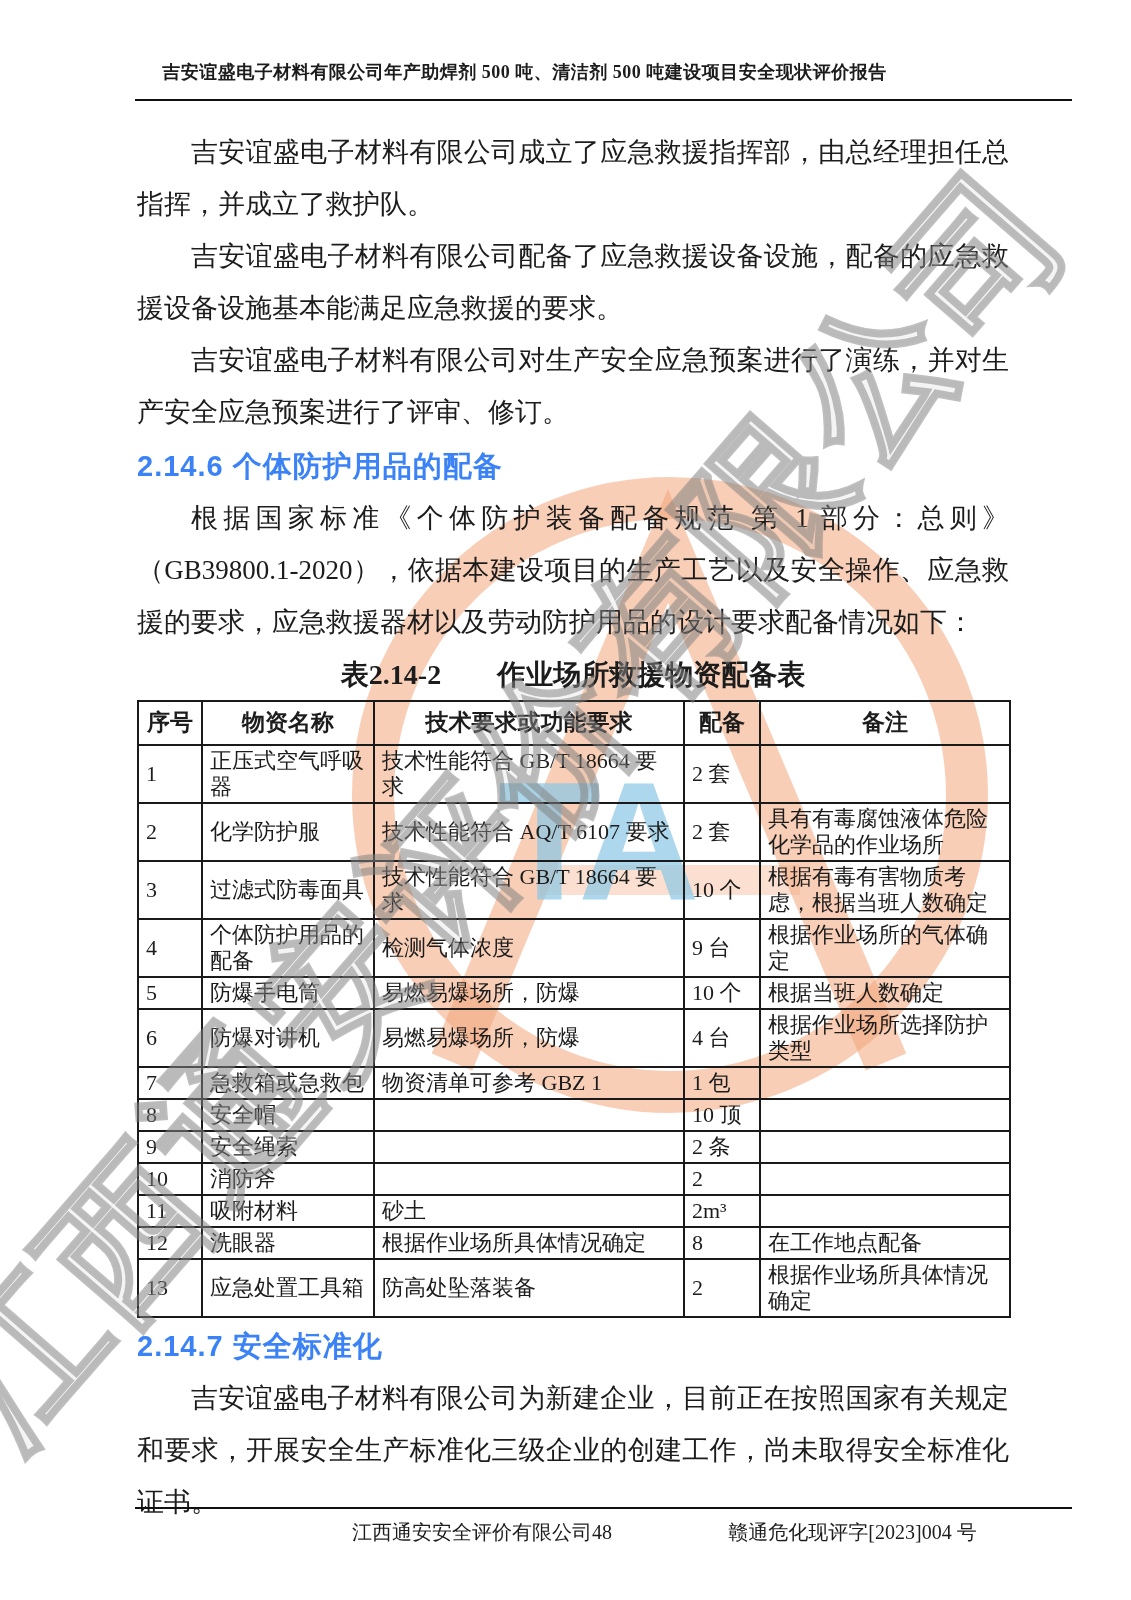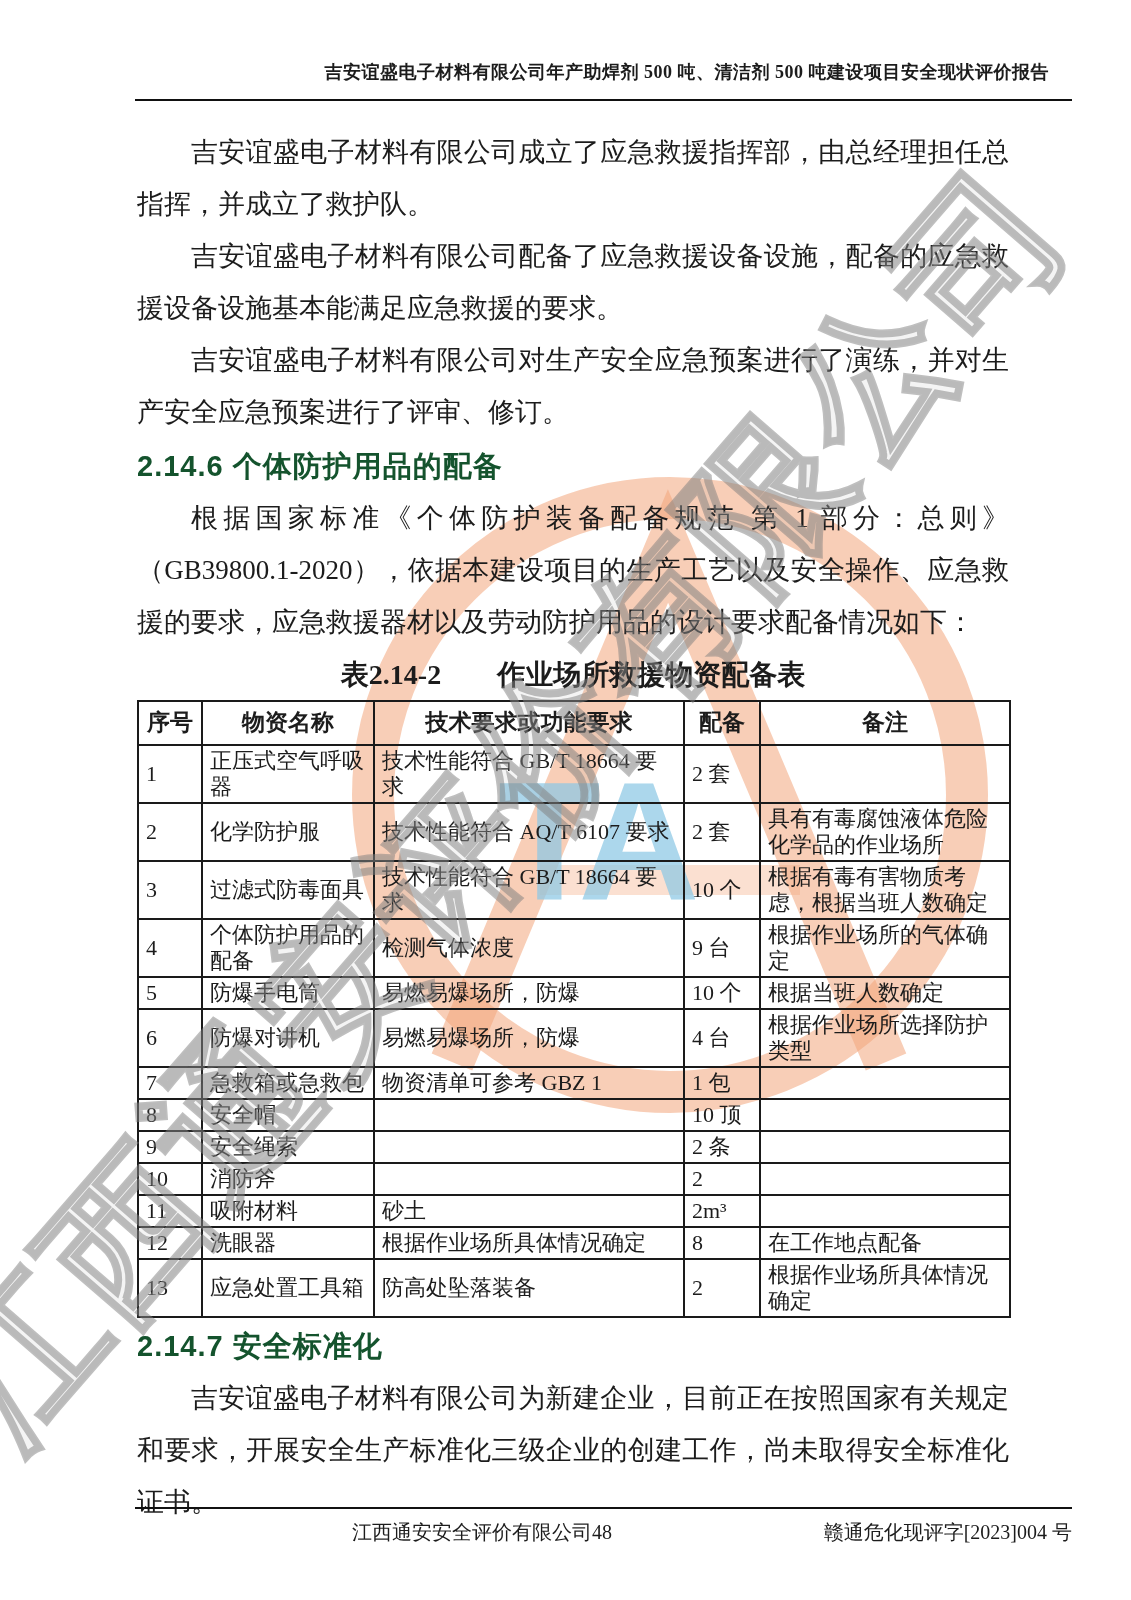--- a/index.html
+++ b/index.html
@@ -39,38 +39,38 @@
     font-size:176px;line-height:1;font-weight:bold;
     letter-spacing:6px;
     color:rgba(218,76,76,0.40);
     font-family:"Liberation Serif","DejaVu Serif",serif;
     white-space:nowrap;
   }
   
   .content{position:relative;z-index:1;}
   .doc-header-title{
     position:absolute;left:0;top:60px;width:1049px;
-    text-align:right;font-size:18px;font-weight:600;
+    text-align:center;font-size:18px;font-weight:600;
     letter-spacing:0.5px;
   }
   .doc-header-rule{
     position:absolute;left:135px;top:99px;width:937px;height:0;
     border-top:2.5px solid #111;
   }
   .body-flow{
     position:absolute;left:137px;top:126px;width:872px;
   }
   .body-flow p.para{
     margin:0;font-size:27px;line-height:52px;
     text-align:justify;text-indent:2em;
   }
   h2.sec-heading{
     margin:9px 0 5px 0;
     font-family:"Liberation Sans","DejaVu Sans",sans-serif;
-    font-size:29px;font-weight:bold;color:#14532d;
+    font-size:29px;font-weight:bold;color:#3b82f6;
     letter-spacing:1px;
   }
   .tbl-caption{
     margin:8px 0 6px 0;text-align:center;
     font-size:28px;font-weight:bold;
   }
   .tbl-caption .cap-gap{display:inline-block;width:56px;}
   table.supplies{
     border-collapse:collapse;width:872px;table-layout:fixed;
     font-size:22px;line-height:26px;
@@ -89,21 +89,21 @@
   .doc-footer-rule{
     position:absolute;left:135px;top:1507px;width:937px;height:0;
     border-top:2px solid #111;
   }
   .doc-footer{
     position:absolute;left:135px;top:1513px;width:937px;
     font-size:20px;display:flex;align-items:baseline;
   }
   .doc-footer .f-left{flex:1;text-align:right;padding-left:18px;}
   .doc-footer .f-center{flex:0 0 auto;margin-top:8px;}
-  .doc-footer .f-right{flex:1;text-align:right;margin-left:21px;}
+  .doc-footer .f-right{flex:1;text-align:center;margin-left:21px;}
 </style>
 </head>
 <body>
 
 <div class="page">
 
   <svg class="wm wm-logo-svg" width="1131" height="1600" viewBox="0 0 1131 1600">
     <circle cx="670" cy="795" r="297" fill="none" stroke="rgba(243,166,124,0.55)" stroke-width="42"></circle>
     <path d="M452 1062 L668 546 L886 1062" fill="none" stroke="rgba(243,166,124,0.55)" stroke-width="44" stroke-linejoin="miter"></path>
     <path d="M540 880 L800 880" fill="none" stroke="rgba(243,166,124,0.35)" stroke-width="30"></path>

